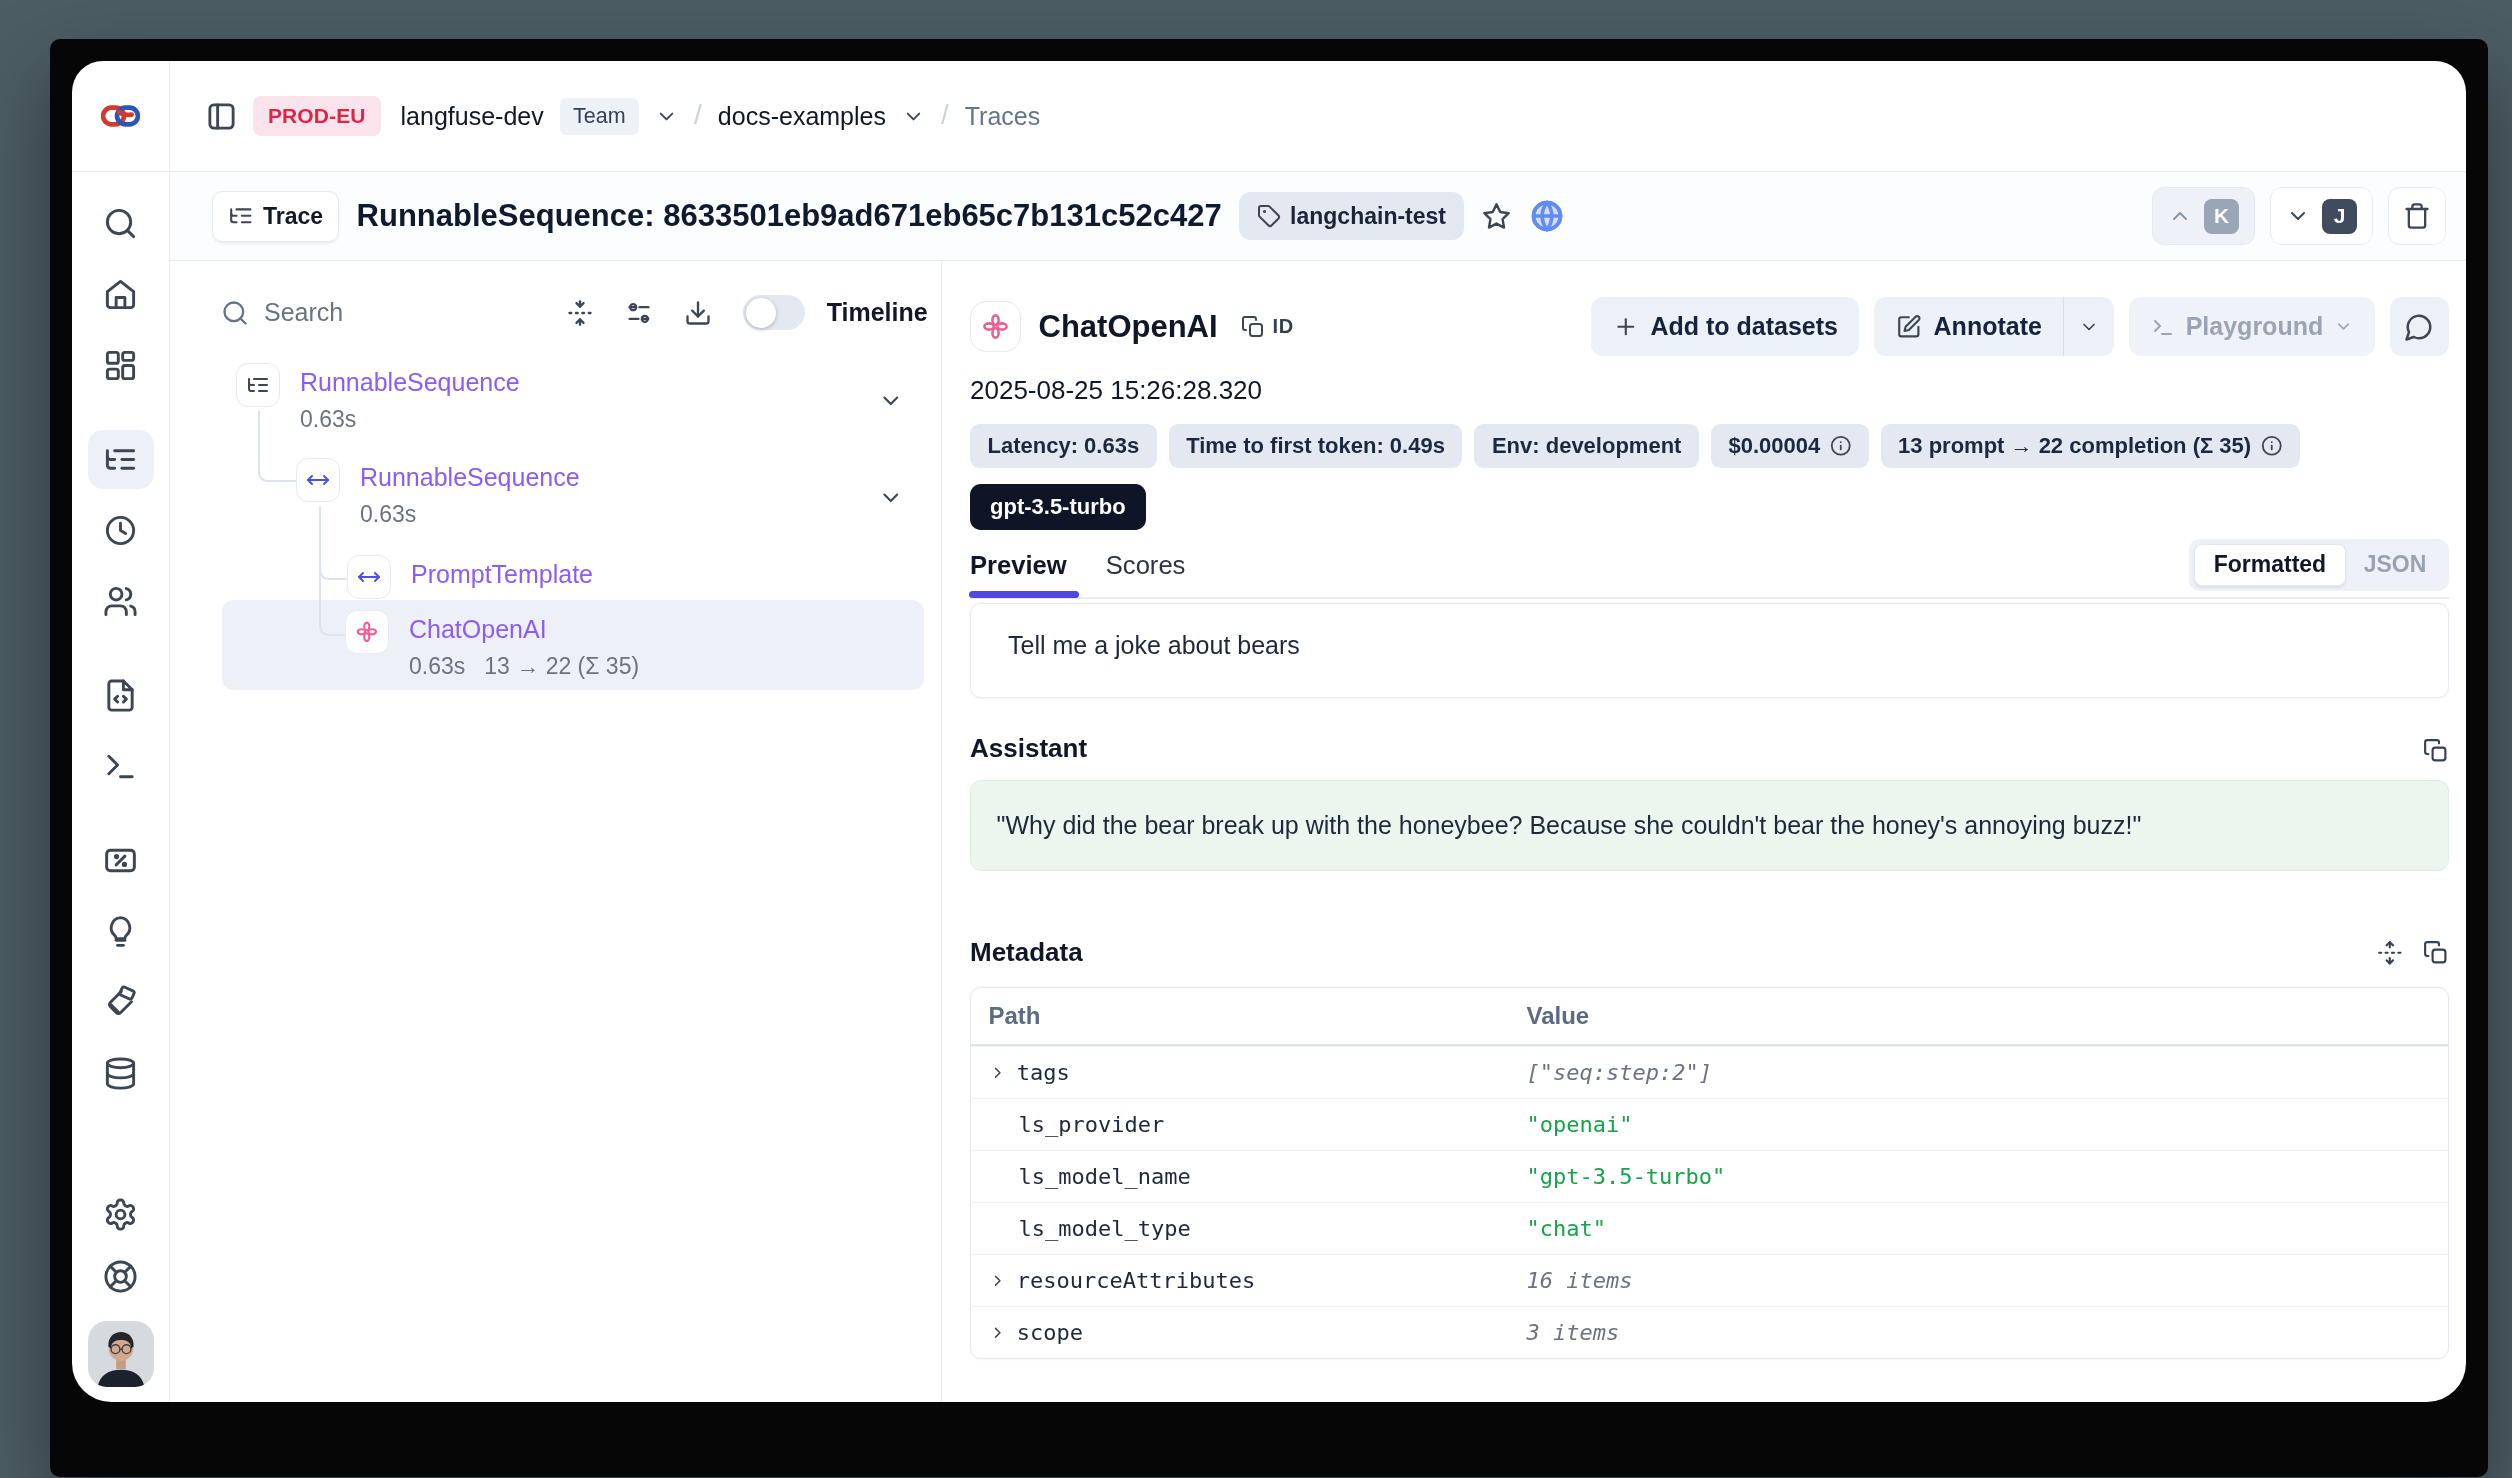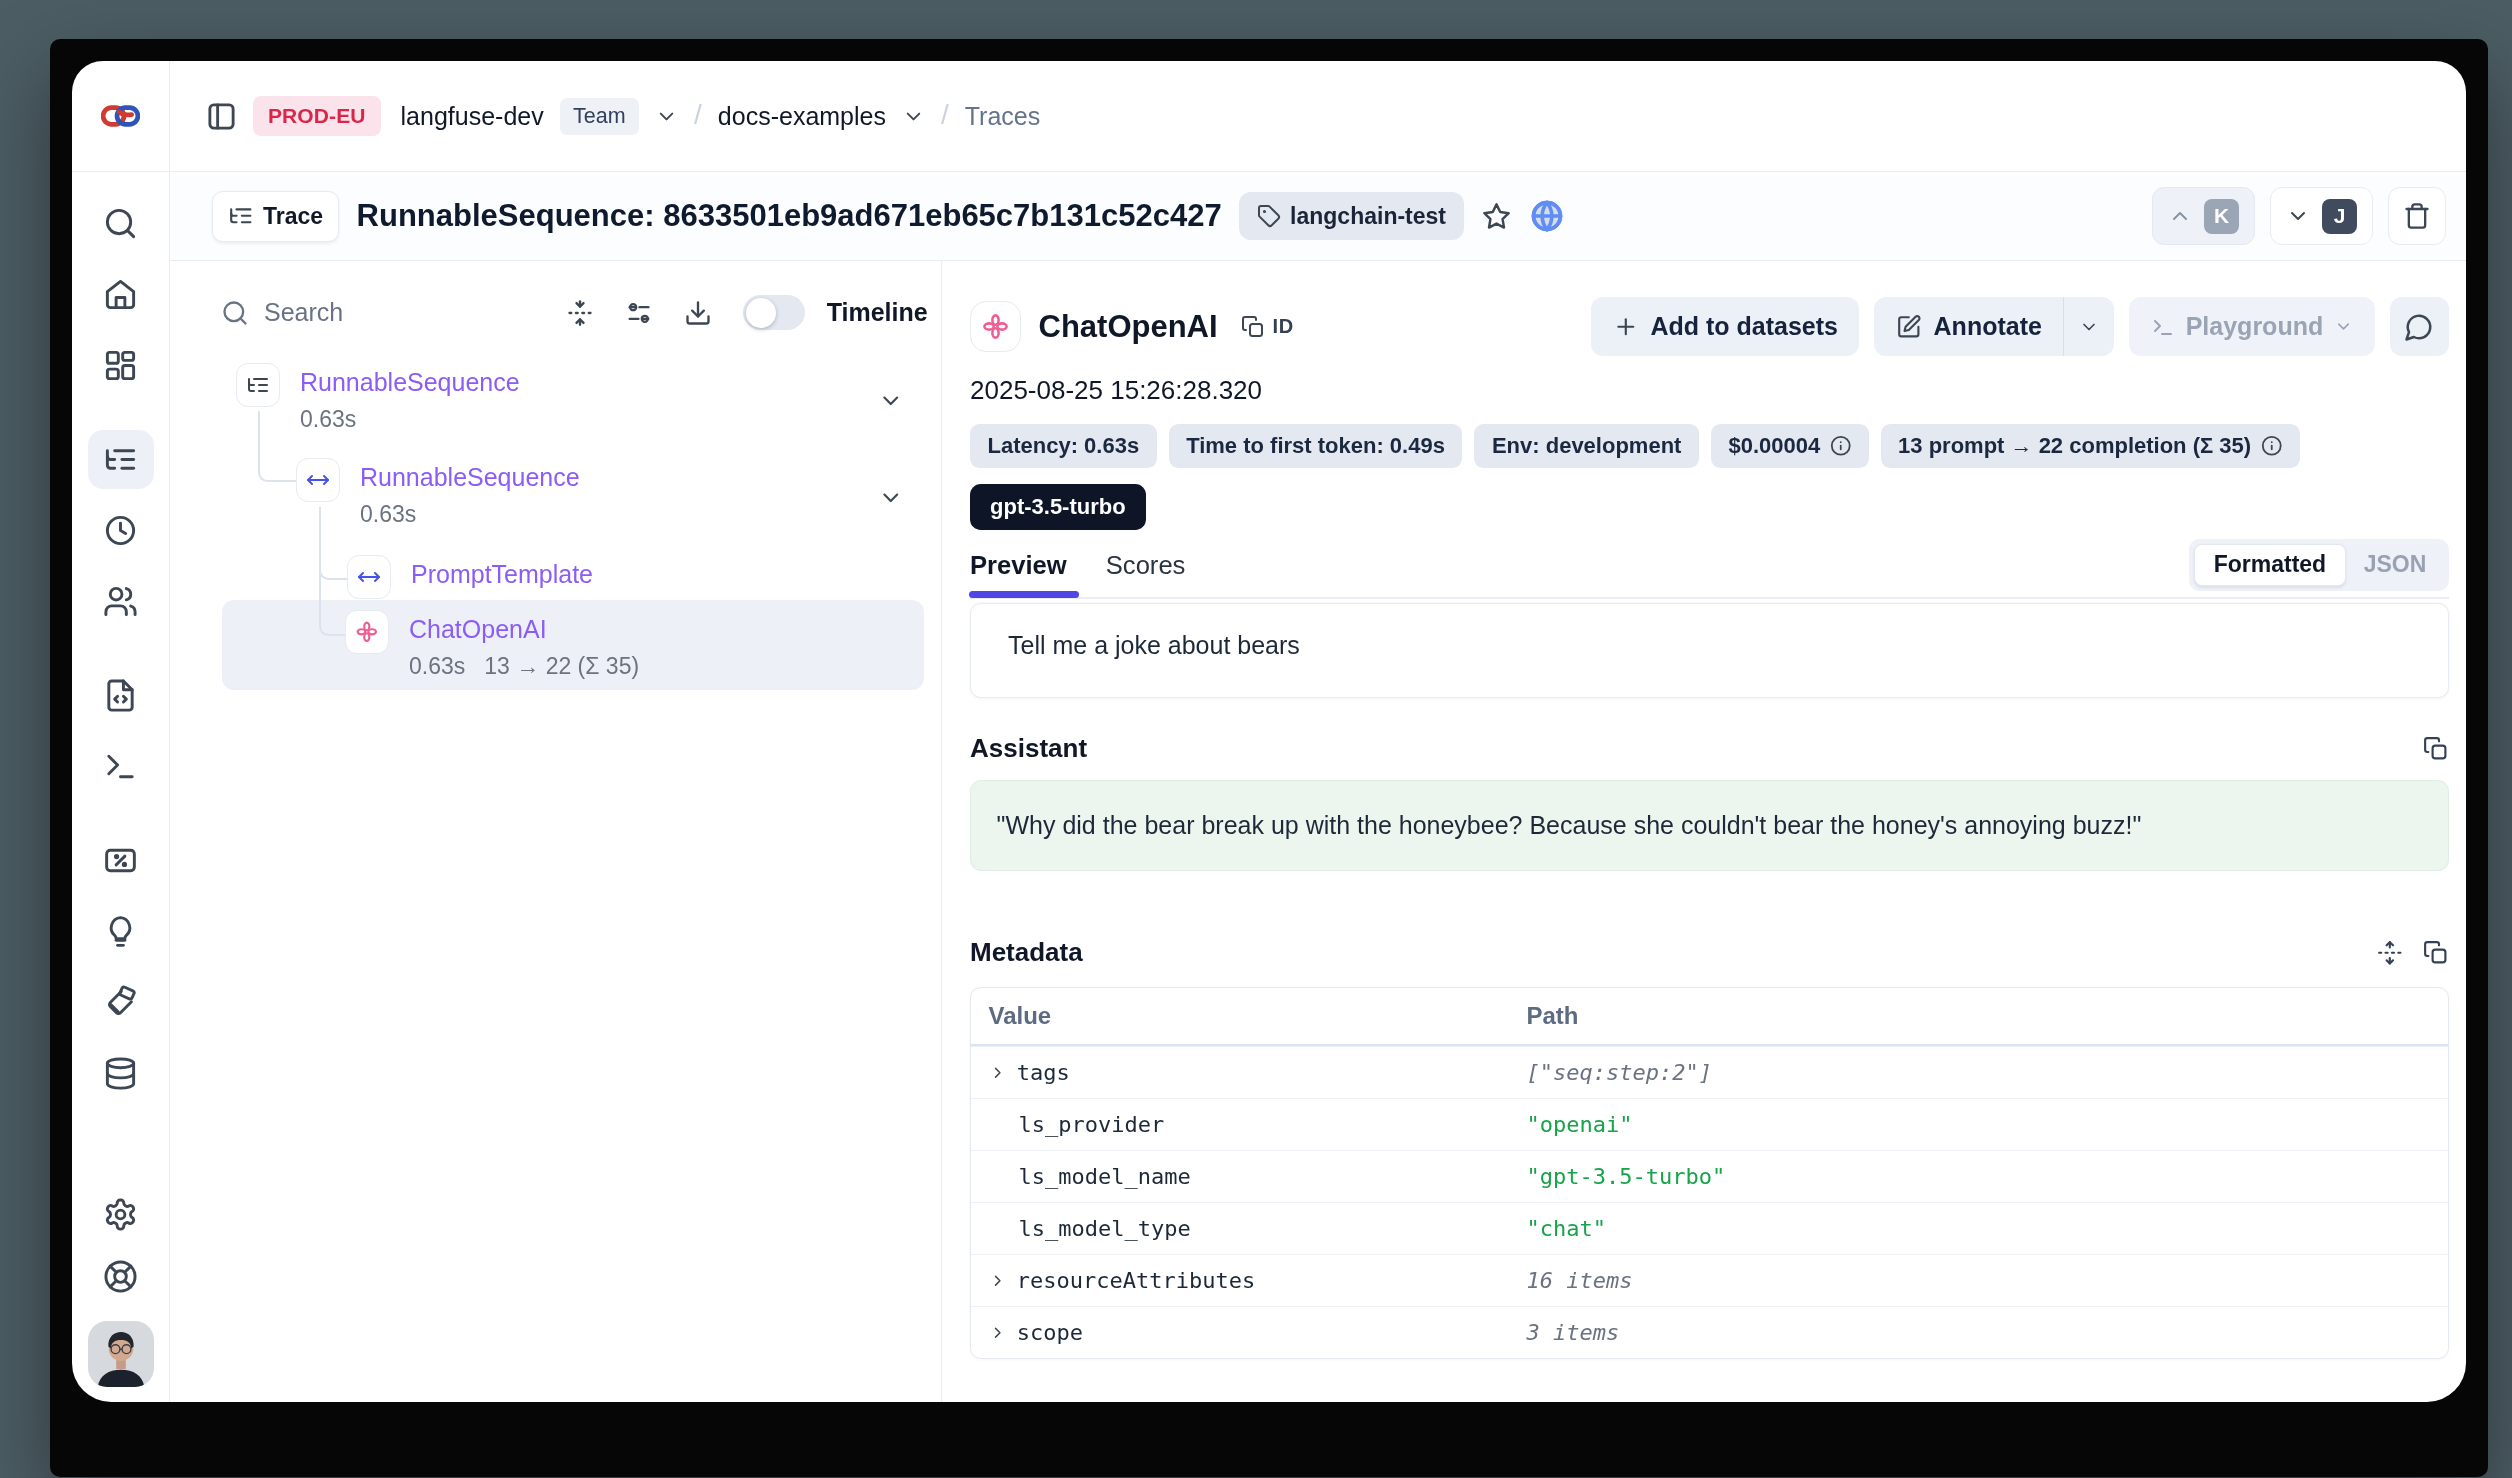--- a/index.html
+++ b/index.html
@@ -122,21 +122,21 @@
   .tab.inactive { font-weight:500; color:#2a3342; }
   .segmented { position:absolute; right:0; top:-12px; background:#eef1f7; border-radius:10.8px;
     padding:4.7px; display:flex; align-items:center; }
   .seg { padding:6.7px 17.5px; font-size:23px; font-weight:600; color:#98a2b3; }
   .seg.active { background:#fff; border:1.3px solid #e3e8f0; border-radius:8px; color:#101828;
     padding:6.7px 19px; box-shadow:0 1.3px 2.7px rgba(16,24,40,.08); }
 
   .msgbox { margin-top:4px; border:1.3px solid #e7ebf2; border-radius:10.8px; background:#fff;
     min-height:95px; padding:27px 37px; font-size:25px; color:#1d2939;
     box-shadow:0 0.7px 2.7px rgba(16,24,40,.05); }
-  .asst-h { margin-top:35px; display:flex; align-items:center; justify-content:space-between; }
+  .asst-h { margin-top:35px; display:flex; align-items:flex-end; justify-content:space-between; }
   .sec-title { font-size:26px; font-weight:600; color:#101828; }
   .asstbox { margin-top:16px; background:#ecf6ee; border:1.3px solid #deeee3; border-radius:10.8px;
     padding:30px 25.6px; font-size:25px; color:#1d2939; }
   .meta-h { margin-top:66px; display:flex; align-items:center; }
   .meta-icons { margin-left:auto; display:flex; align-items:center; gap:20px; }
 
   .mtable { margin-top:19px; border:1.3px solid #e4e8ef; border-radius:10.8px; overflow:hidden;
     box-shadow:0 0.7px 2.7px rgba(16,24,40,.04); }
   .mrow { display:grid; grid-template-columns:538px 1fr; align-items:center; height:52px;
     border-top:1.3px solid #edf0f5; padding-left:17.5px; }
@@ -649,22 +649,22 @@
                 </svg>
               <svg class="ic" width="25.6" height="25.6" viewBox="0 0 24 24" style="stroke:#344054">
                   <rect x="9" y="9" width="12" height="12" rx="2.5"></rect>
                   <path d="M5 15H4a2 2 0 0 1-2-2V4a2 2 0 0 1 2-2h9a2 2 0 0 1 2 2v1"></path>
                 </svg>
             </span>
           </div>
 
           <div class="mtable">
             <div class="mrow hdr">
+              <span class="hcell">Path</span>
               <span class="hcell">Value</span>
-              <span class="hcell">Path</span>
             </div>
             <div class="mrow">
               <span class="kcell">
                 <svg class="ic" width="17.5" height="17.5" viewBox="0 0 24 24">
                     <path d="m9 18 6-6-6-6"></path>
                   </svg>
                 <span>tags</span>
                 </span>
               <span class="vcell preview">["seq:step:2"]</span>
             </div>

